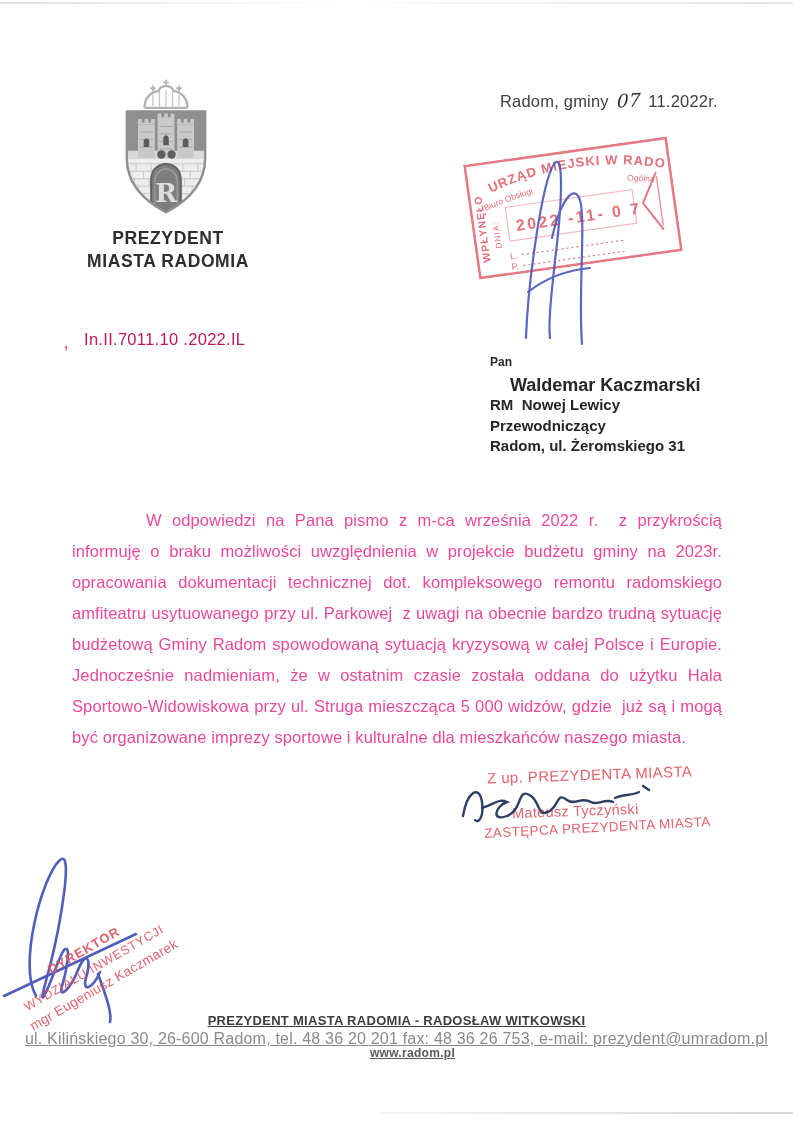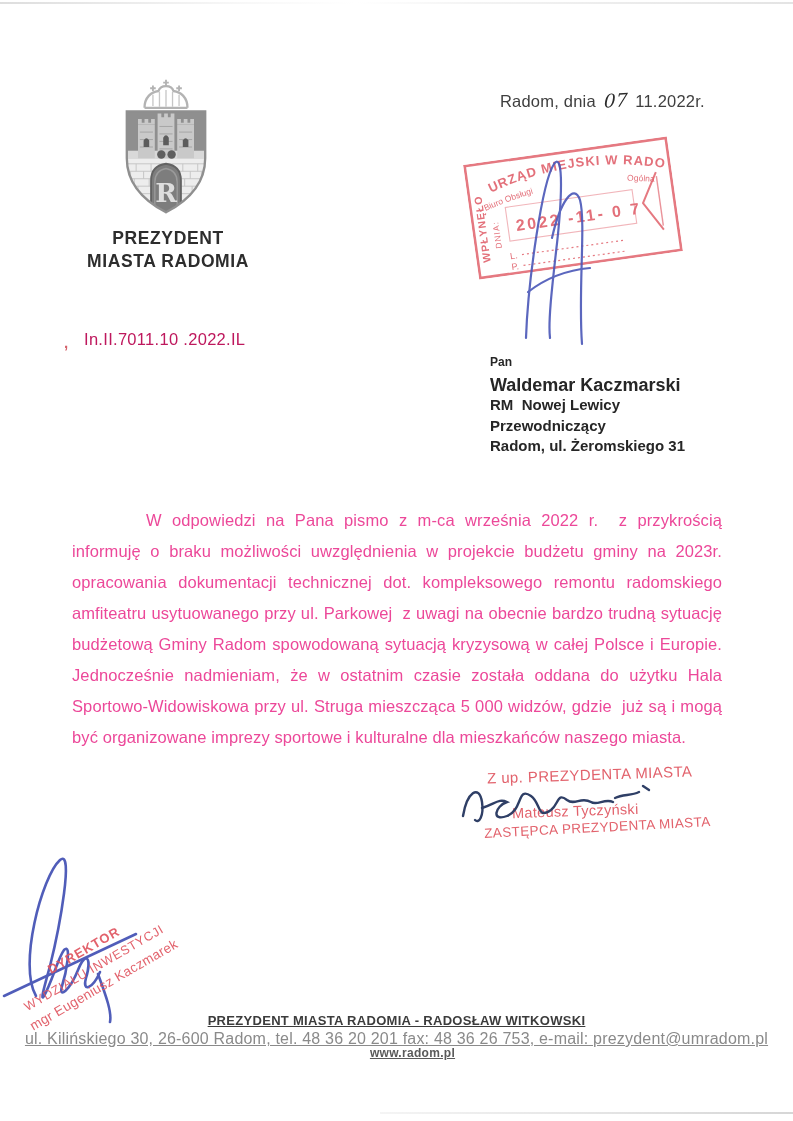--- a/index.html
+++ b/index.html
@@ -34,21 +34,21 @@
   .intake-stamp{left:470px;top:150px;width:206px;height:116px;transform:rotate(-8deg);transform-origin:50% 50%;}
   .paraph-svg{left:498px;top:142px;width:120px;height:215px;}
 
   
   .red-comma{left:64px;top:334px;color:#d4626b;font-size:15px;font-weight:bold;}
   .reference{left:84px;top:330px;font-size:16.5px;color:#be185d;letter-spacing:.3px;}
 
   
   .recipient{left:490px;top:352px;color:#262626;line-height:20.5px;}
   .recipient .r-sal{font-size:12px;font-weight:bold;}
-  .recipient .r-name{font-size:18px;font-weight:bold;margin-top:2px;}
+  .recipient .r-name{font-size:18px;font-weight:bold;margin-top:2px;margin-left:20px;}
   .recipient .r-small{font-size:15px;font-weight:bold;white-space:pre;}
 
   
   .body-par{left:72px;top:488px;width:650px;font-size:16.5px;line-height:31px;
     text-align:justify;text-indent:74px;color:#ec4899;letter-spacing:.1px;white-space:pre-wrap;}
 
   
   .red{color:rgba(224,85,95,.92);}
   .sig-onbehalf{left:487px;top:766px;font-size:15px;letter-spacing:.4px;transform:rotate(-2deg);}
   .sig-name{left:512px;top:803px;font-size:14.5px;letter-spacing:.3px;transform:rotate(-2deg);}
@@ -136,21 +136,21 @@
         <path d="M48,152 v-34 q0,-13 12,-15 q12,2 12,15 v34" fill="none" stroke="#9a9a9a" stroke-width="1.5"></path>
         <text x="60" y="139" text-anchor="middle" font-family="DejaVu Serif, serif" font-size="28" font-weight="bold" fill="#dedede">R</text>
       </g>
       <path d="M18,42 h84 v50 q0,36 -42,58 q-42,-22 -42,-58 z" fill="none" stroke="#8f8f8f" stroke-width="2.5"></path>
     </svg>
   </div>
 
   <div class="abs lh-title l2">MIASTA RADOMIA</div>
   <div class="abs lh-title l1">PREZYDENT</div>
 
-  <div class="abs dateline"><span>Radom, dnia</span> <span class="hand-day">07</span> <span>11.2022r.</span></div>
+  <div class="abs dateline"><span>Radom, gminy</span> <span class="hand-day">07</span> <span>11.2022r.</span></div>
 
   <div class="abs intake-stamp">
     <svg width="206" height="116" viewBox="0 0 206 116">
       <g fill="none" stroke="rgba(224,97,107,.85)">
         <rect x="1.5" y="1.5" width="203" height="113" stroke-width="2.6"></rect>
         <rect x="36" y="48" width="128" height="34" stroke-width="1.1" opacity=".55"></rect>
         <path d="M190,34 L173,63 L190,92" stroke-width="2"></path>
         <path d="M190,38 V88" stroke-width="1.4" opacity=".8"></path>
         <path d="M46,97 H150" stroke-width="1.2" stroke-dasharray="2,3"></path>
         <path d="M46,108 H150" stroke-width="1.2" stroke-dasharray="2,3"></path>

